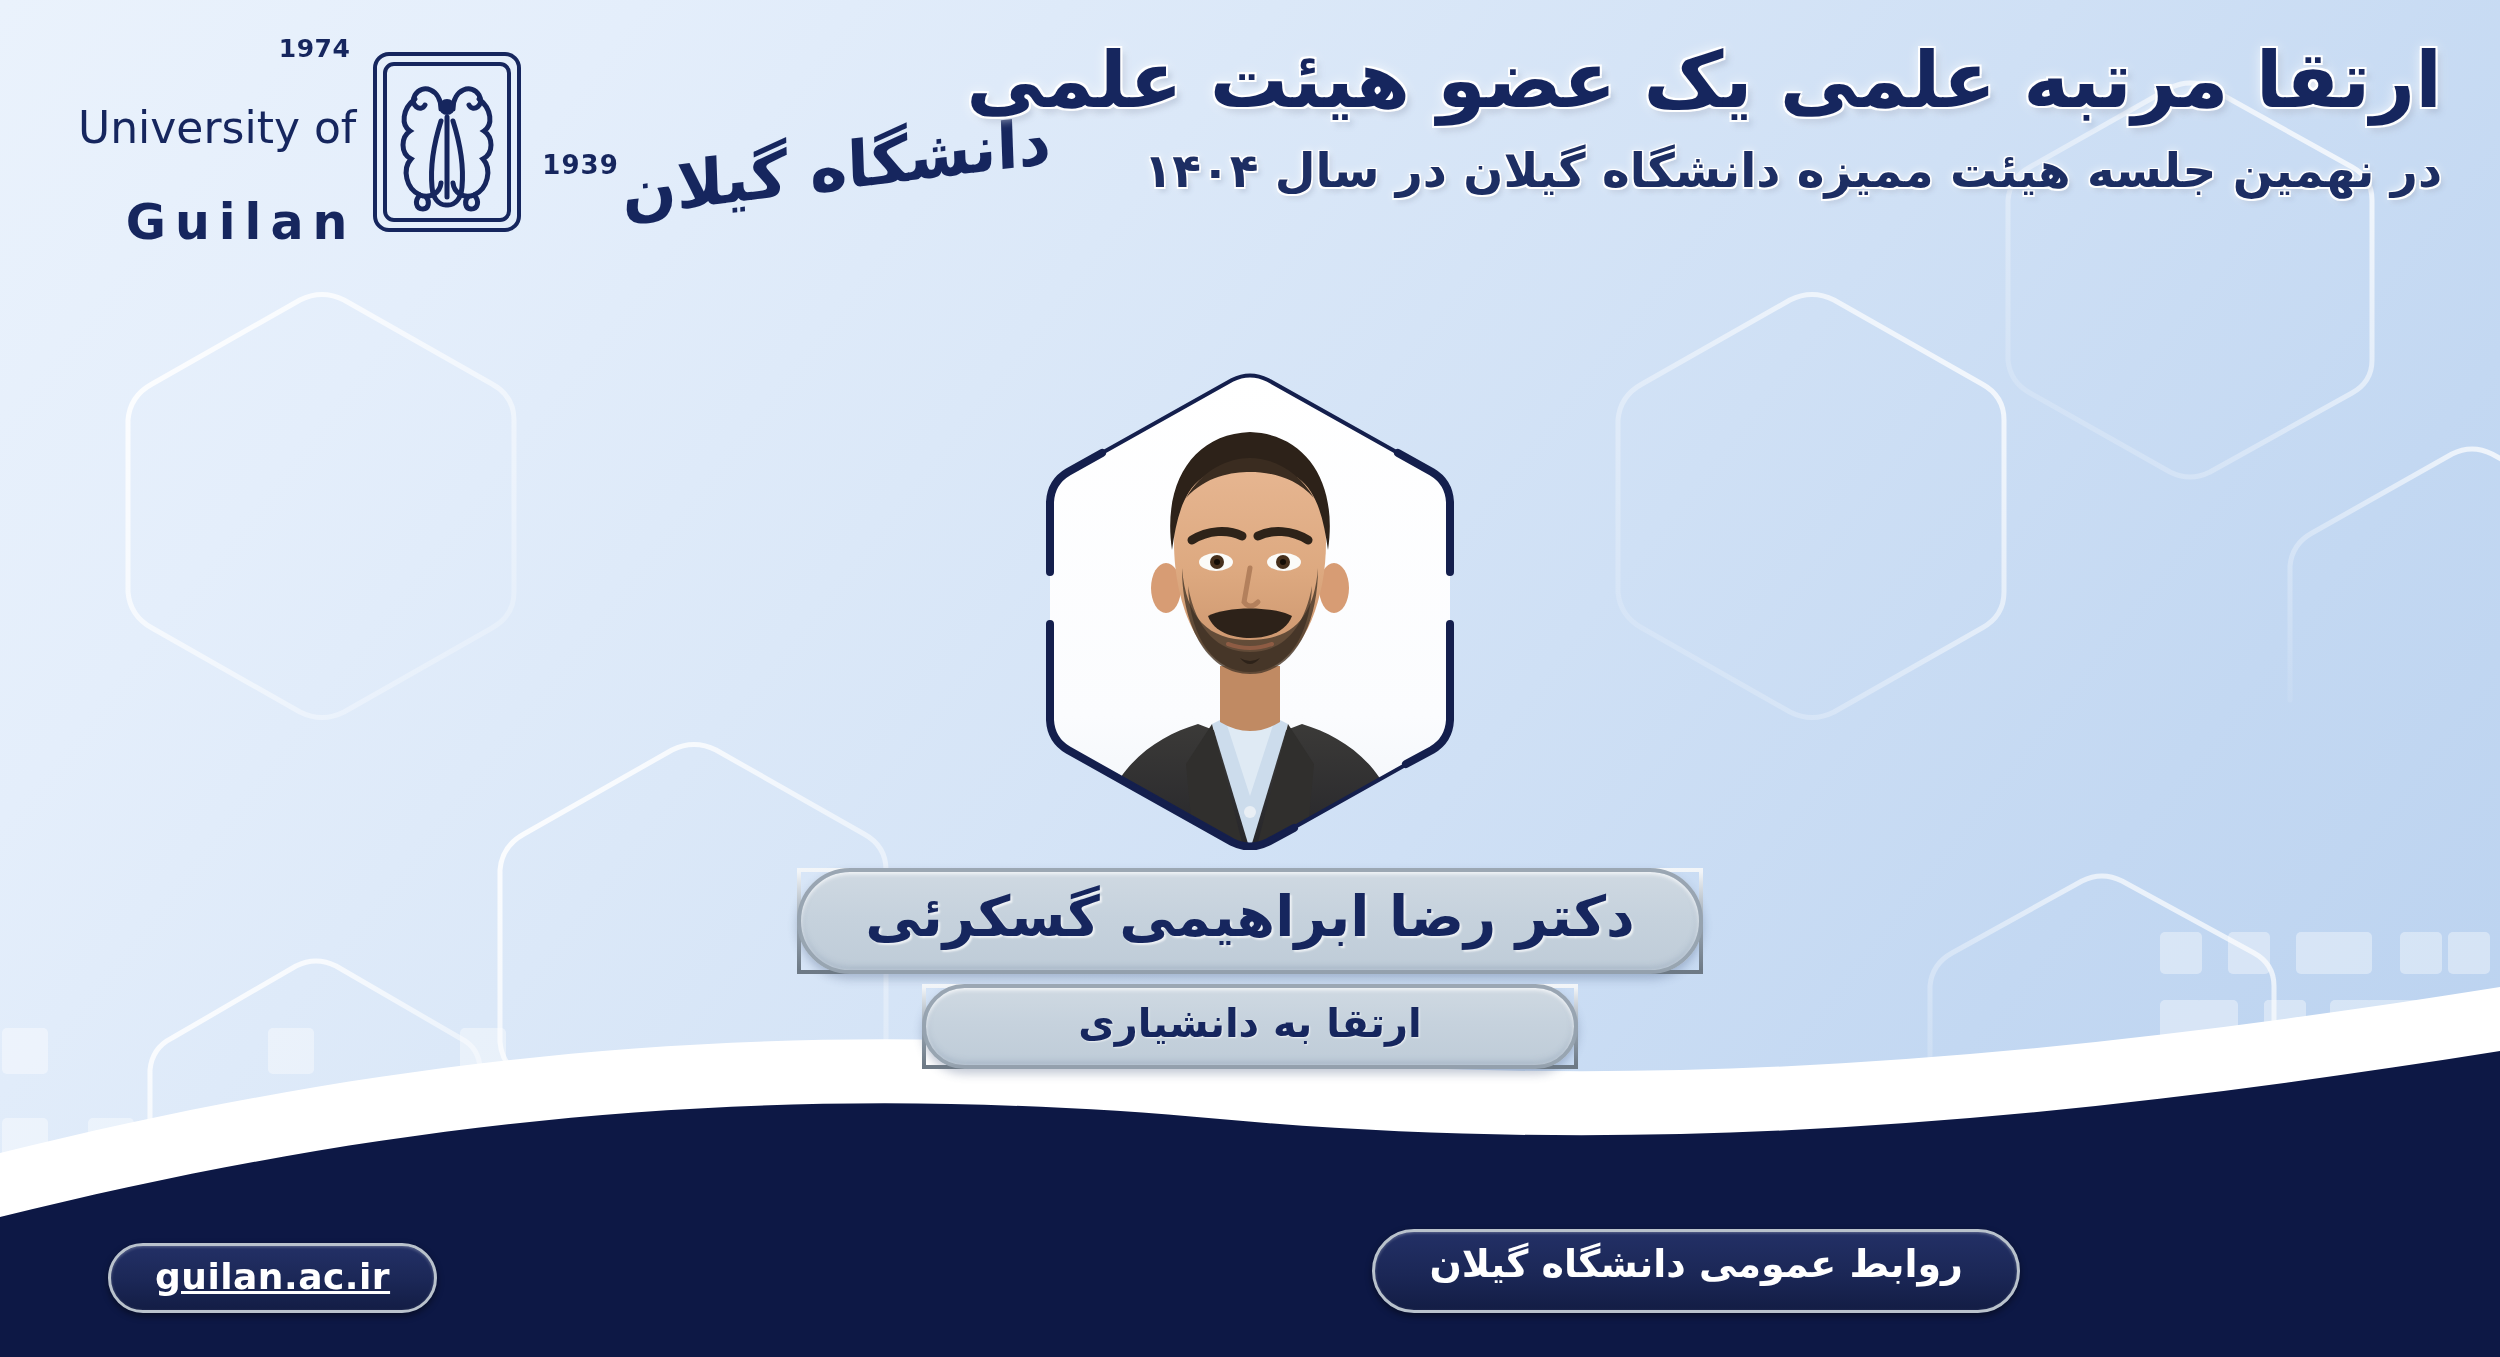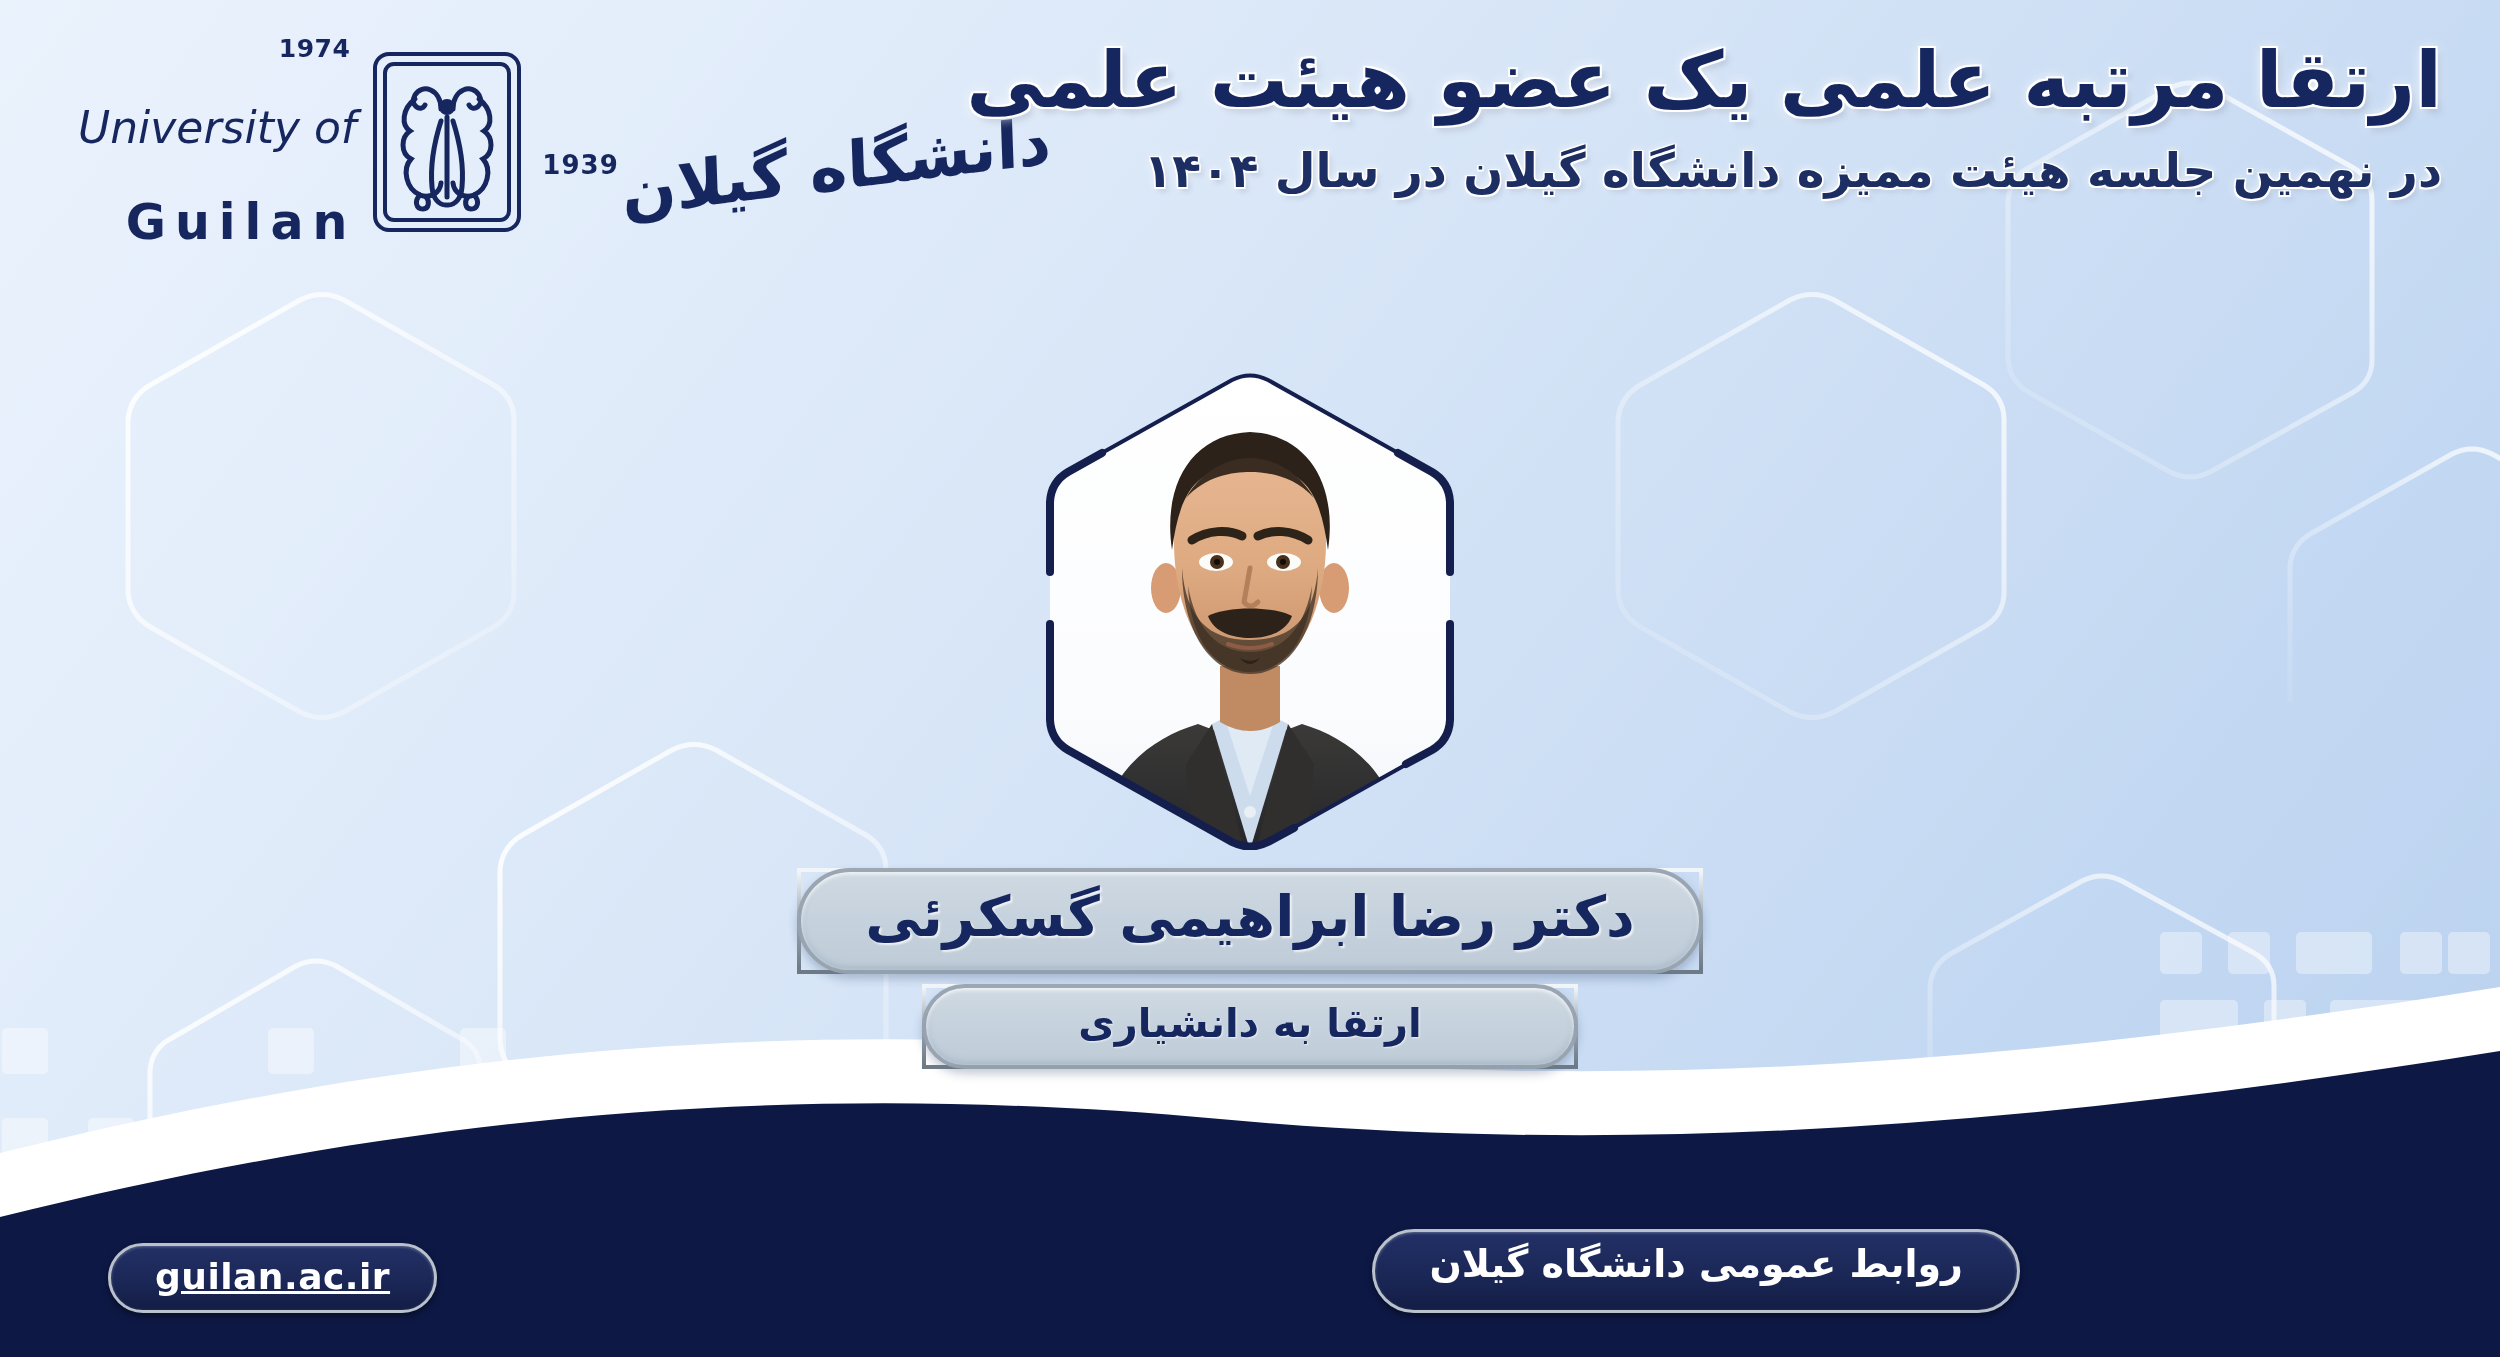--- a/index.html
+++ b/index.html
@@ -70,21 +70,20 @@
     font-weight: 700;
     letter-spacing: 0.5px;
     margin-bottom: 3px;
     margin-right: 6px;
   }
   .logo-univ {
     font-size: 44px;
     font-weight: 400;
     letter-spacing: 0px;
     margin-bottom: 6px;
-    font-style: italic;
   }
   .logo-guilan {
     font-size: 49px;
     font-weight: 700;
     letter-spacing: 9px;
   }
   .logo-mark { margin: 0 10px; }
   .logo-fa {
     display: flex;
     flex-direction: row;

